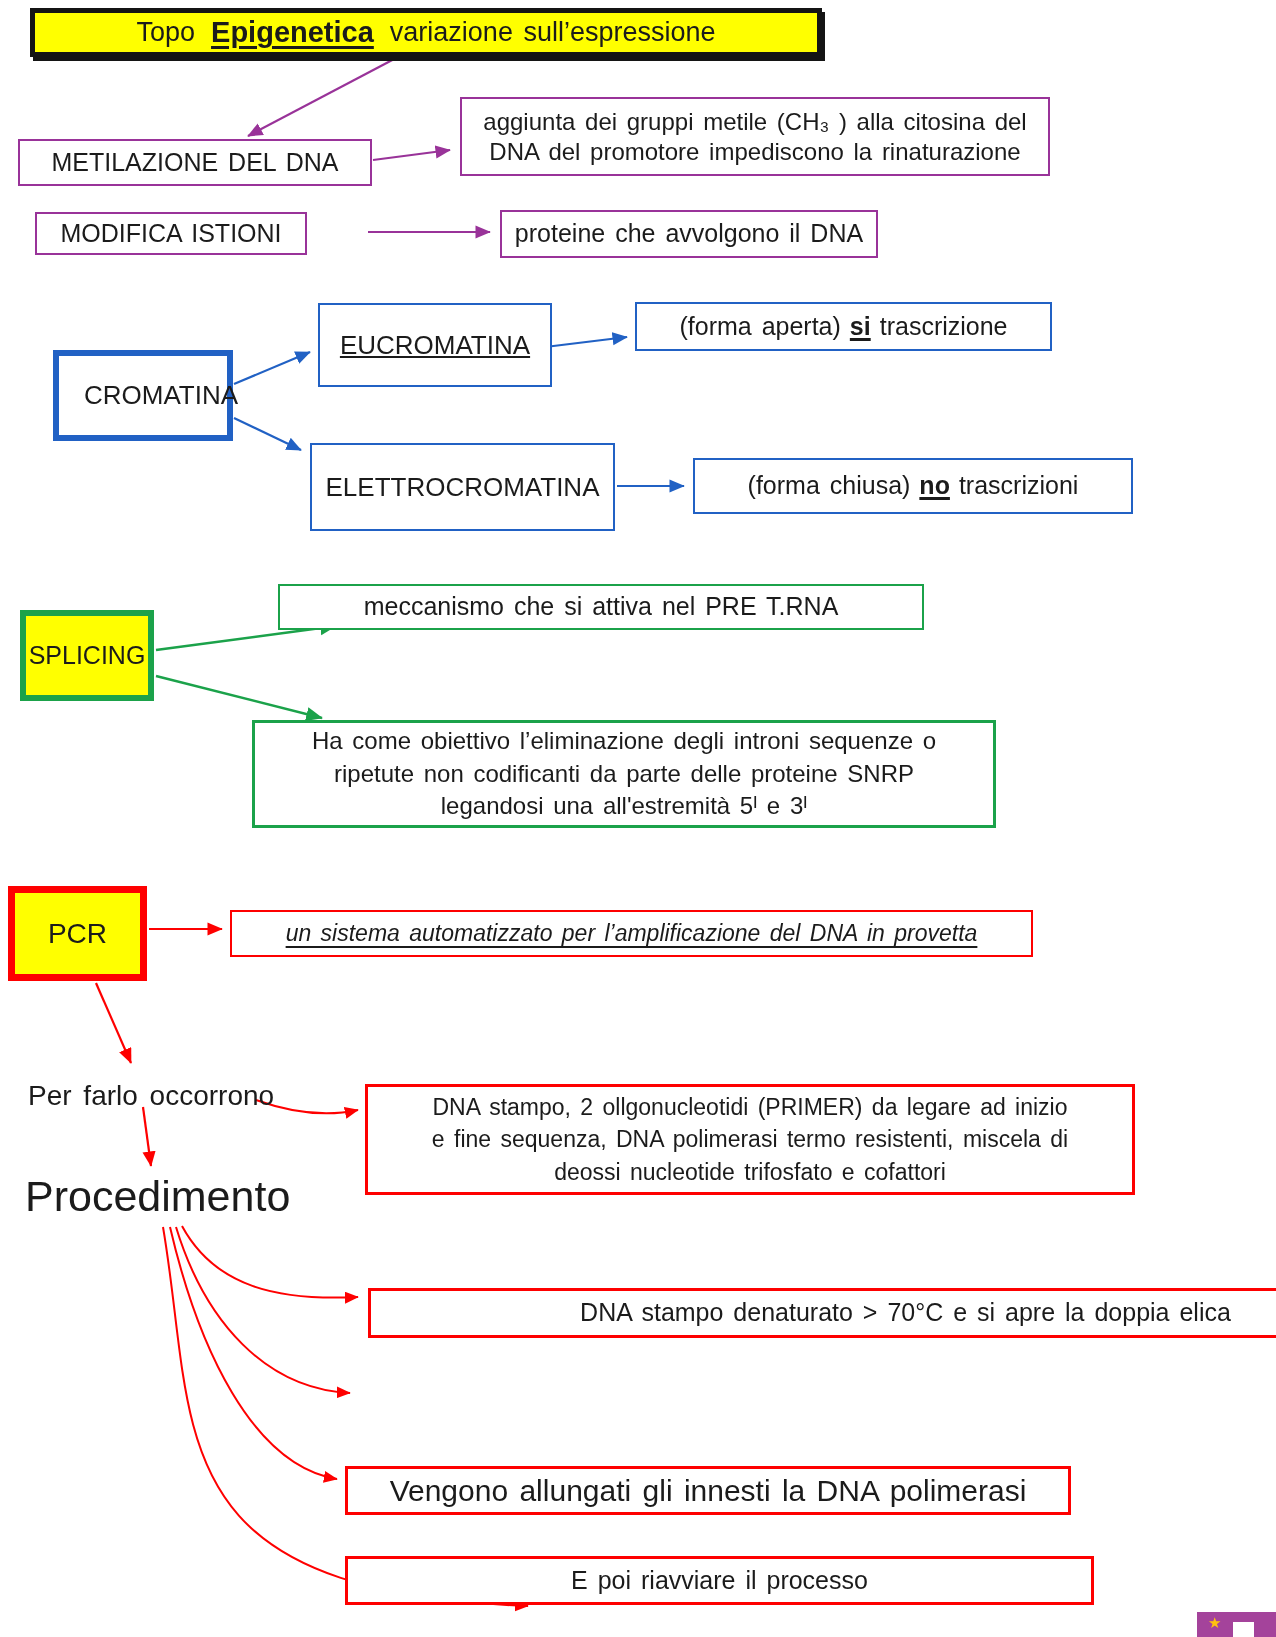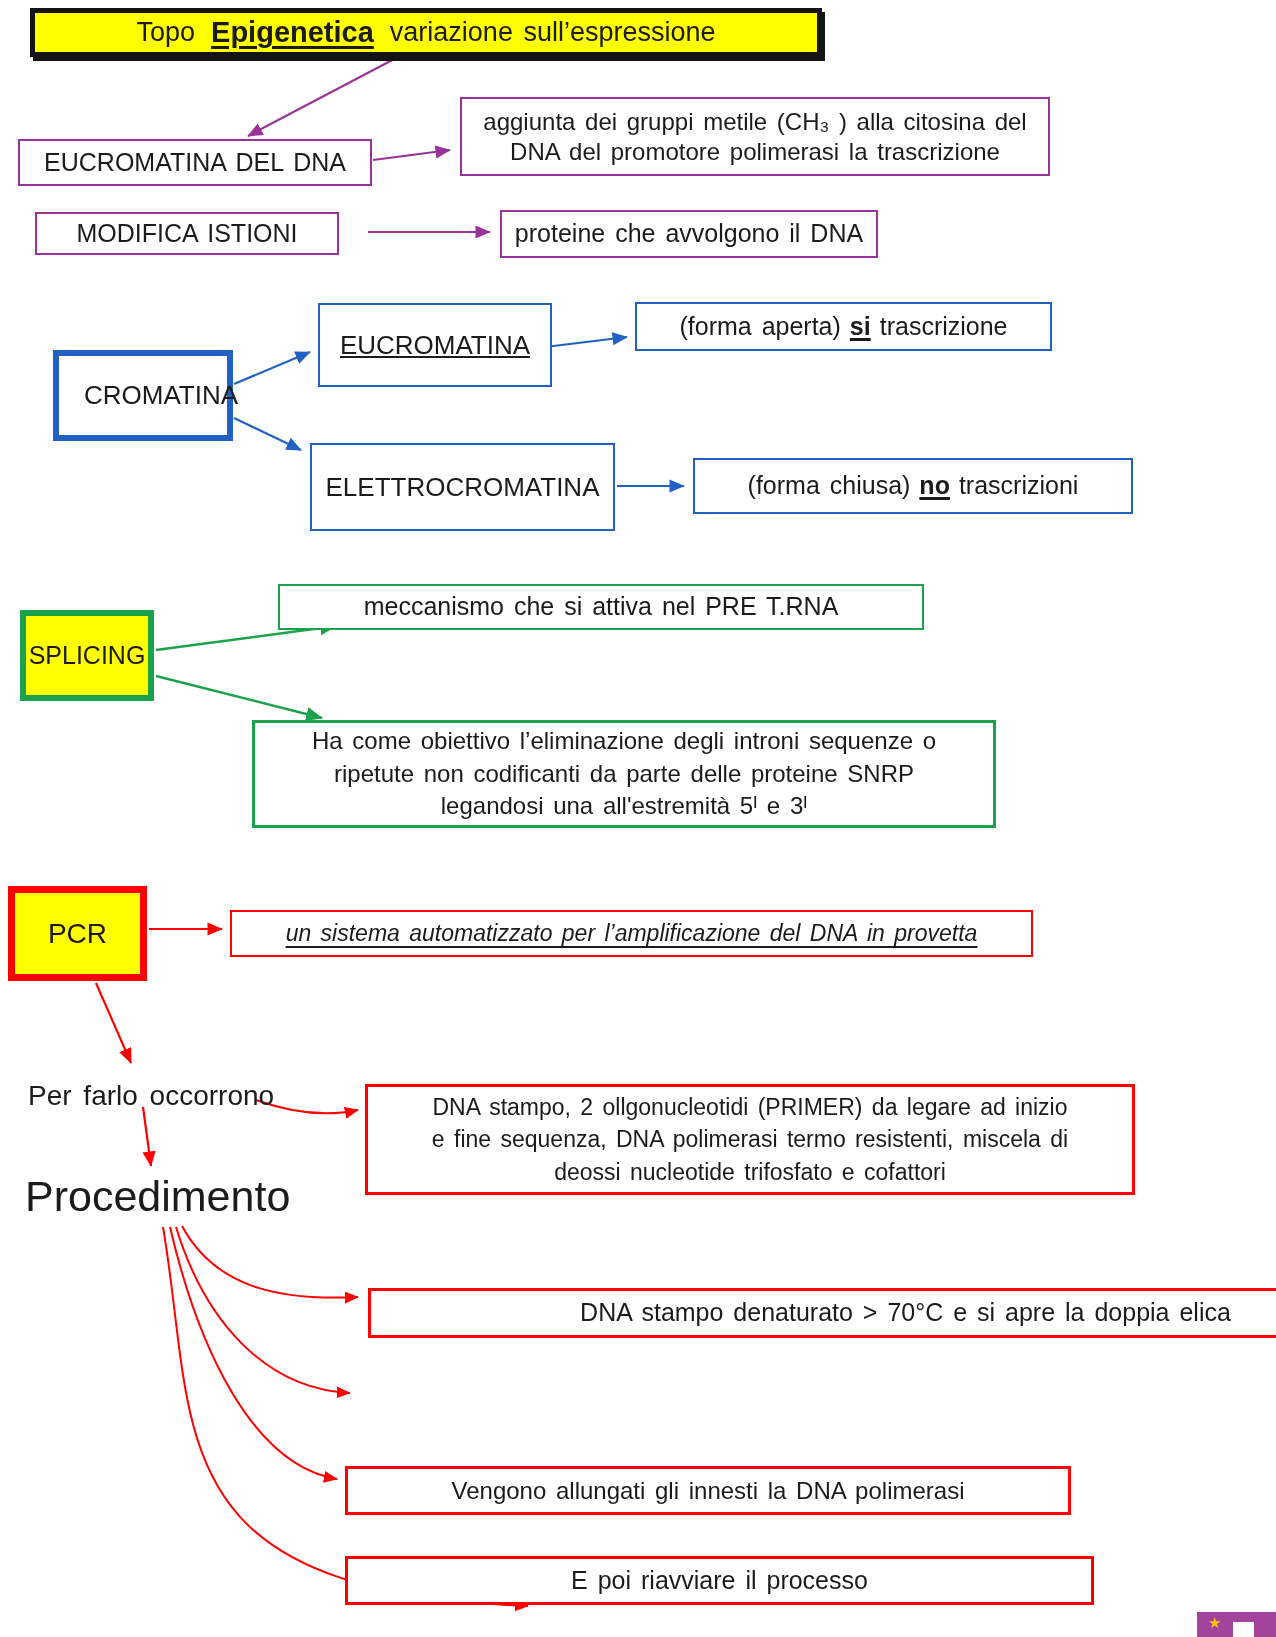--- a/index.html
+++ b/index.html
@@ -52,21 +52,21 @@
     font-weight: bold;
     font-size: 29px;
     text-decoration: underline;
     text-decoration-thickness: 2.5px;
     text-underline-offset: 4px;
   }
 
   
   #metilazione-box { left: 18px;  top: 139px; width: 354px; height: 47px; font-size: 25px; }
   #aggiunta-box    { left: 460px; top: 97px;  width: 590px; height: 79px; font-size: 24px; }
-  #istoni-box      { left: 35px;  top: 212px; width: 304px; height: 43px; font-size: 25px; }
+  #istoni-box      { left: 35px;  top: 212px; width: 272px; height: 43px; font-size: 25px; }
   #proteine-box    { left: 500px; top: 210px; width: 378px; height: 48px; font-size: 25px; }
 
   
   #eucromatina-box   { left: 318px; top: 303px; width: 234px; height: 84px; font-size: 26px; text-decoration: underline; }
   #forma-aperta-box  { left: 635px; top: 302px; width: 417px; height: 49px; font-size: 25px; }
   #cromatina-box     { left: 53px;  top: 350px; width: 180px; height: 91px; font-size: 26px; border-width: 6px; padding-left: 36px; }
   #elettro-box       { left: 310px; top: 443px; width: 305px; height: 88px; font-size: 26px; }
   #forma-chiusa-box  { left: 693px; top: 458px; width: 440px; height: 56px; font-size: 25px; }
   .emph {
     font-weight: bold;
@@ -98,21 +98,21 @@
     position: absolute; left: 28px; top: 1080px;
     font-size: 28px; word-spacing: 4px; white-space: nowrap;
   }
   #dna-stampo-box { left: 365px; top: 1084px; width: 770px; height: 111px; font-size: 23px; border-width: 3px; line-height: 1.4; }
   #procedimento {
     position: absolute; left: 25px; top: 1172px;
     font-size: 43px; white-space: nowrap;
   }
   #step1-box { left: 368px; top: 1288px; width: 1075px; height: 50px; font-size: 25px; border-width: 3px; }
   #step2-box { left: 358px; top: 1378px; width: 906px; height: 50px; font-size: 25px; border-width: 3px; }
-  #step3-box { left: 345px; top: 1466px; width: 726px; height: 49px; font-size: 24px; border-width: 3px; }
+  #step3-box { left: 345px; top: 1466px; width: 726px; height: 49px; font-size: 30px; border-width: 3px; }
   #step4-box { left: 345px; top: 1556px; width: 749px; height: 49px; font-size: 25px; border-width: 3px; text-align: center; }
 
   
   #logo {
     position: absolute; left: 1197px; top: 1612px; width: 79px; height: 25px;
     background: #a4439b;
   }
   #logo .star {
     position: absolute; left: 11px; top: 3px;
     font-size: 15px; line-height: 15px; color: #ffc20e;
@@ -166,25 +166,25 @@
     <path d="M 163 1227 C 198 1432 155 1592 528 1606" stroke="#fe0000" stroke-width="2" fill="none" marker-end="url(#m-red)"></path>
   </svg>
 
   <div class="box" id="title-box">
     <span>Topo</span>
     <span class="kw">Epigenetica</span>
     <span>variazione sull’espressione</span>
   </div>
 
   <div class="box purple-border" id="metilazione-box">
-    <span>EUCROMATINA DEL DNA</span>
+    <span>METILAZIONE DEL DNA</span>
   </div>
   <div class="box purple-border" id="aggiunta-box">
     <div>aggiunta dei gruppi metile (CH₃ ) alla citosina del</div>
-    <div>DNA del promotore polimerasi la trascrizione</div>
+    <div>DNA del promotore impediscono la rinaturazione</div>
   </div>
   <div class="box purple-border" id="istoni-box">
     <span>MODIFICA ISTIONI</span>
   </div>
   <div class="box purple-border" id="proteine-box">
     <span>proteine che avvolgono il DNA</span>
   </div>
 
   <div class="box blue-border" id="eucromatina-box">
     <span>EUCROMATINA</span>

